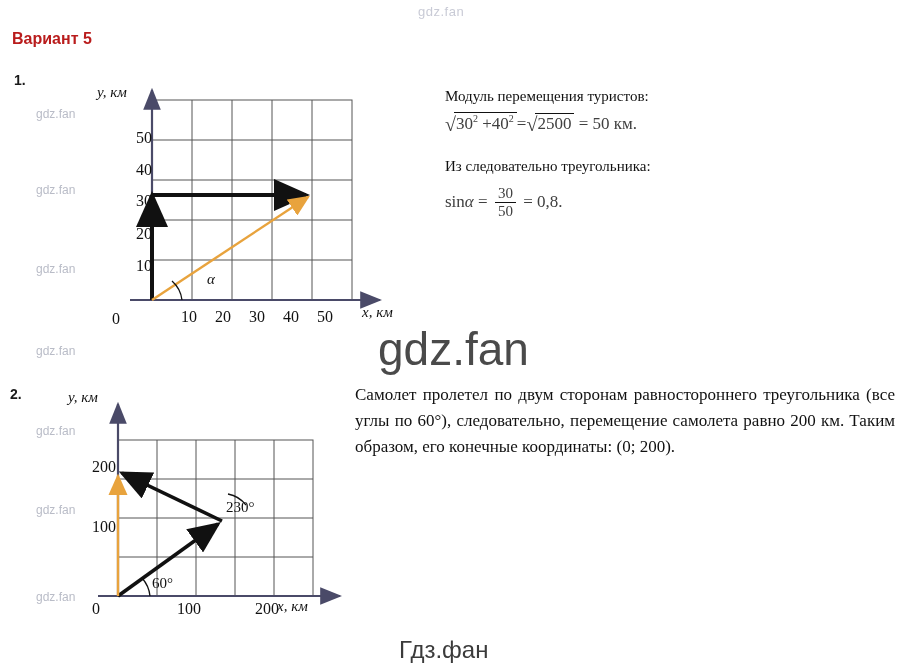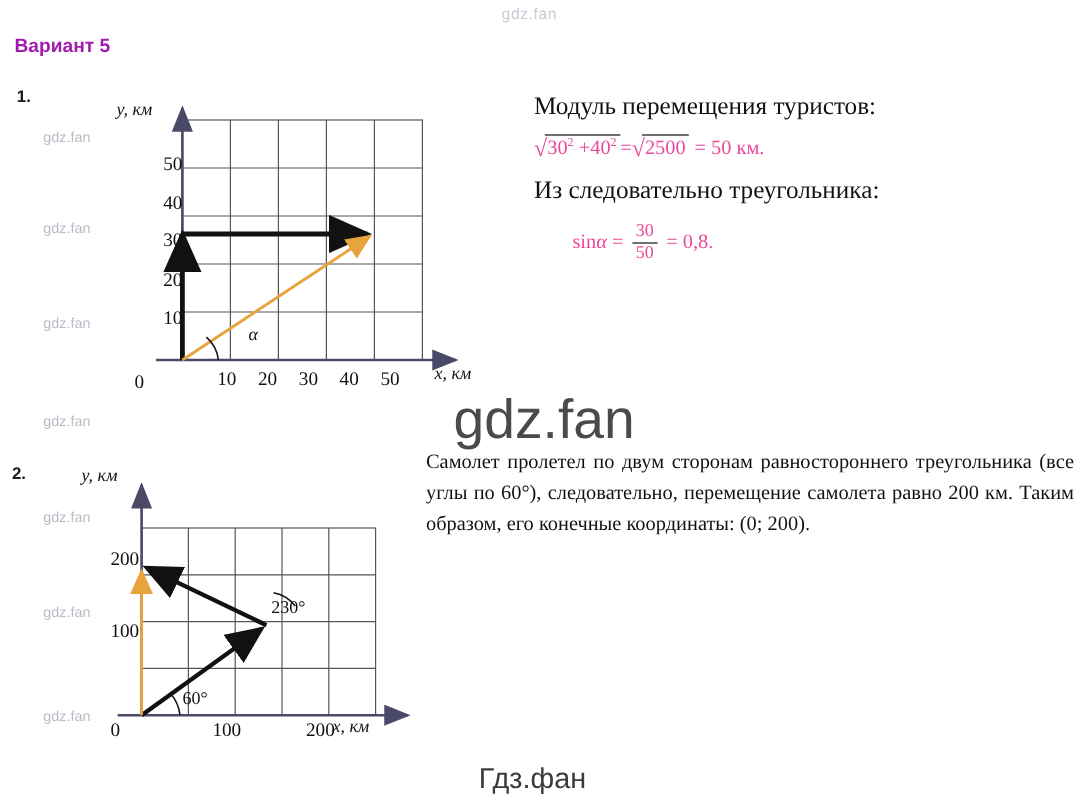--- a/index.html
+++ b/index.html
@@ -27,31 +27,31 @@
     letter-spacing:0px;
   }
   .wm-bottom{
     position:absolute;left:399px;top:636px;
     font-family:"Liberation Sans", sans-serif;
     font-size:24px;color:#3b3b3b;
   }
   .variant{
     position:absolute;left:12px;top:30px;
     font-family:"Liberation Sans", sans-serif;
-    font-weight:bold;font-size:16px;color:#a21caf;
+    font-weight:bold;font-size:16px;color:#b91c1c;
   }
   .qnum{
     position:absolute;
     font-family:"Liberation Sans", sans-serif;
     font-weight:bold;font-size:14px;color:#1a1a1a;
   }
   .txt{
     position:absolute;
     font-family:"Liberation Serif", serif;
-    font-size:21px;color:#111;
+    font-size:15px;color:#111;margin-top:12px;
   }
   .axis-label{
     position:absolute;
     font-family:"Liberation Serif", serif;
     font-size:15px;color:#111;
   }
   .tick{
     position:absolute;
     font-family:"Liberation Serif", serif;
     font-size:16px;color:#111;
@@ -78,21 +78,21 @@
   .solution{
     position:absolute;
     font-family:"Liberation Serif", serif;
     font-size:17px;color:#111;
     line-height:1.52;
     text-align:justify;
   }
   .eqline{
     position:absolute;
     font-family:"Liberation Serif", serif;
-    font-size:17px;color:#ec4899;
+    font-size:17px;color:#404040;
     white-space:nowrap;
   }
   svg{position:absolute;}
   .angle-lbl{
     position:absolute;
     font-family:"Liberation Serif", serif;
     font-size:15px;color:#111;
   }
 </style>
 </head>
@@ -175,21 +175,21 @@
 
 <div class="eqline" style="left:445px;top:112px;">
   <span class="radsym">√</span><span class="sqrt"><span>30</span><sup>2</sup>
   <span>+</span><span>40</span><sup>2</sup></span><span>=</span><span class="radsym">√</span><span class="sqrt">2500</span>
   <span>=</span>
   <span>50 км.</span>
 </div>
 
 <div class="txt" style="left:445px;top:146px;">Из следовательно треугольника:</div>
 
-<div class="eqline" style="left:445px;top:185px;margin-left:32px;">
+<div class="eqline" style="left:445px;top:185px;">
   <span>sin</span><span style="font-style:italic;">α</span>
   <span>=</span>
   <span class="frac"><span class="num">30</span><span class="den">50</span></span>
   <span>=</span>
   <span>0,8.</span>
 </div>
 
 <div class="qnum" style="left:10px;top:386px;">2.</div>
 
 <svg width="380" height="240" style="left:50px;top:390px;">
@@ -237,13 +237,13 @@
 
 <div class="tick" style="left:72px;top:458px;width:44px;">200</div>
 <div class="tick" style="left:72px;top:518px;width:44px;">100</div>
 
 <div class="tick" style="left:159px;top:600px;width:42px;">100</div>
 <div class="tick" style="left:237px;top:600px;width:42px;">200</div>
 
 <div class="angle-lbl" style="left:226px;top:499px;">230°</div>
 <div class="angle-lbl" style="left:152px;top:575px;">60°</div>
 
-<div class="solution" style="left:355px;top:372px;width:540px;">Самолет пролетел по двум сторонам равностороннего треугольника (все углы по 60°), следовательно, перемещение самолета равно 200 км. Таким образом, его конечные координаты: (0; 200).</div>
+<div class="solution" style="left:355px;top:382px;width:540px;">Самолет пролетел по двум сторонам равностороннего треугольника (все углы по 60°), следовательно, перемещение самолета равно 200 км. Таким образом, его конечные координаты: (0; 200).</div>
 
 </body></html>

